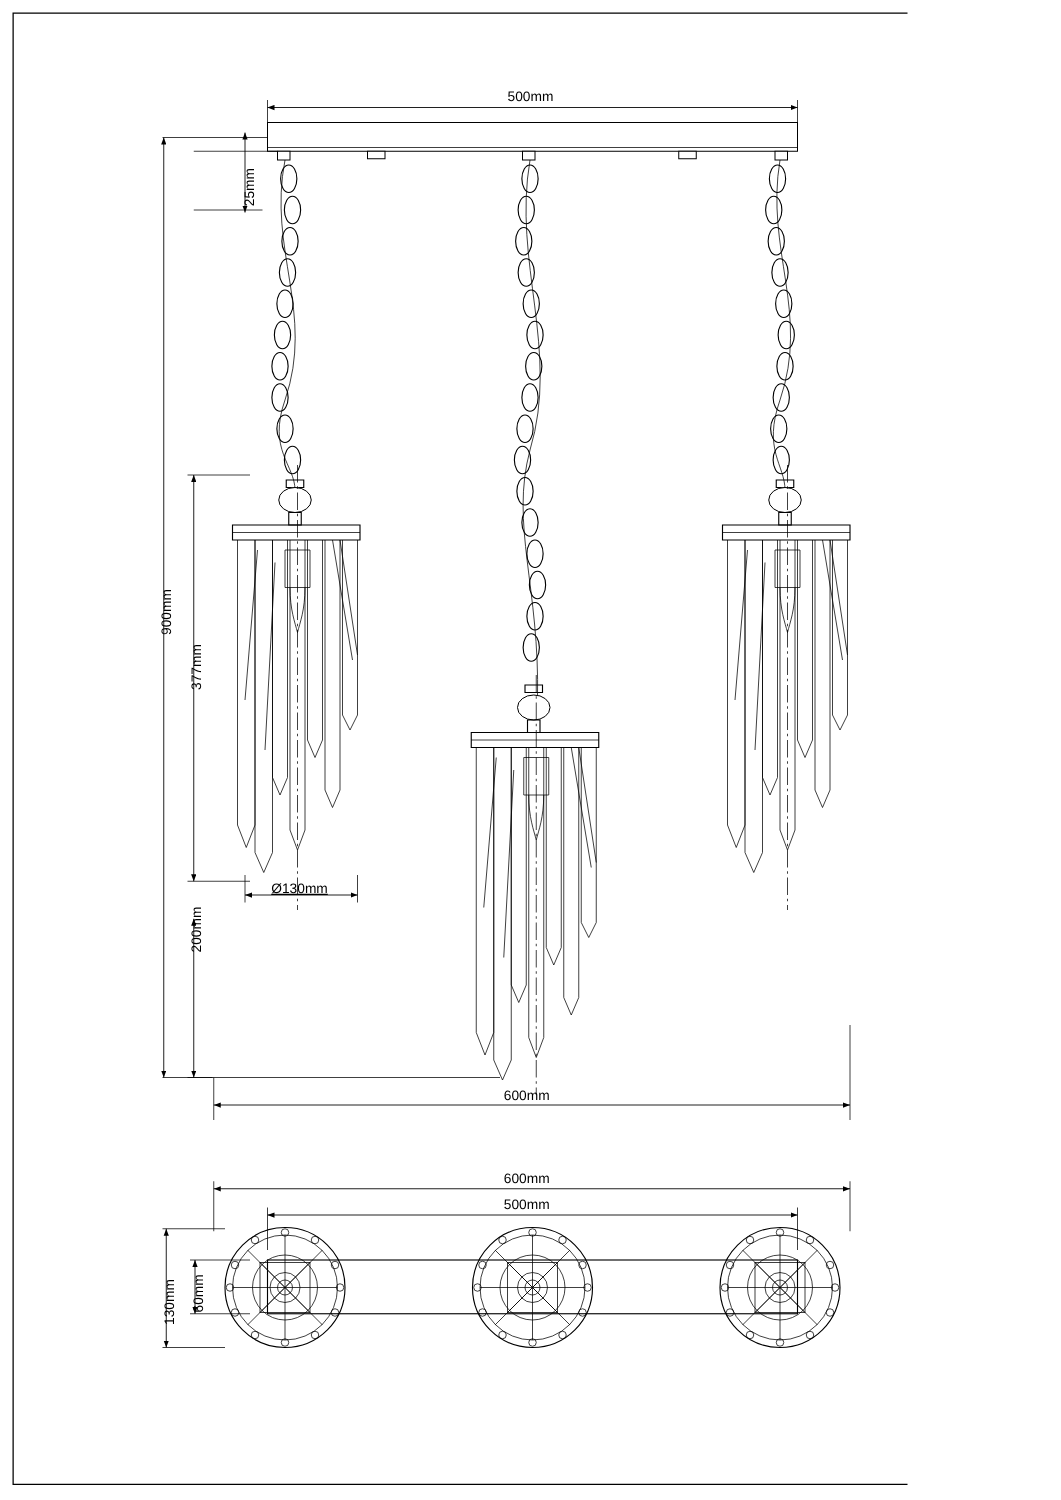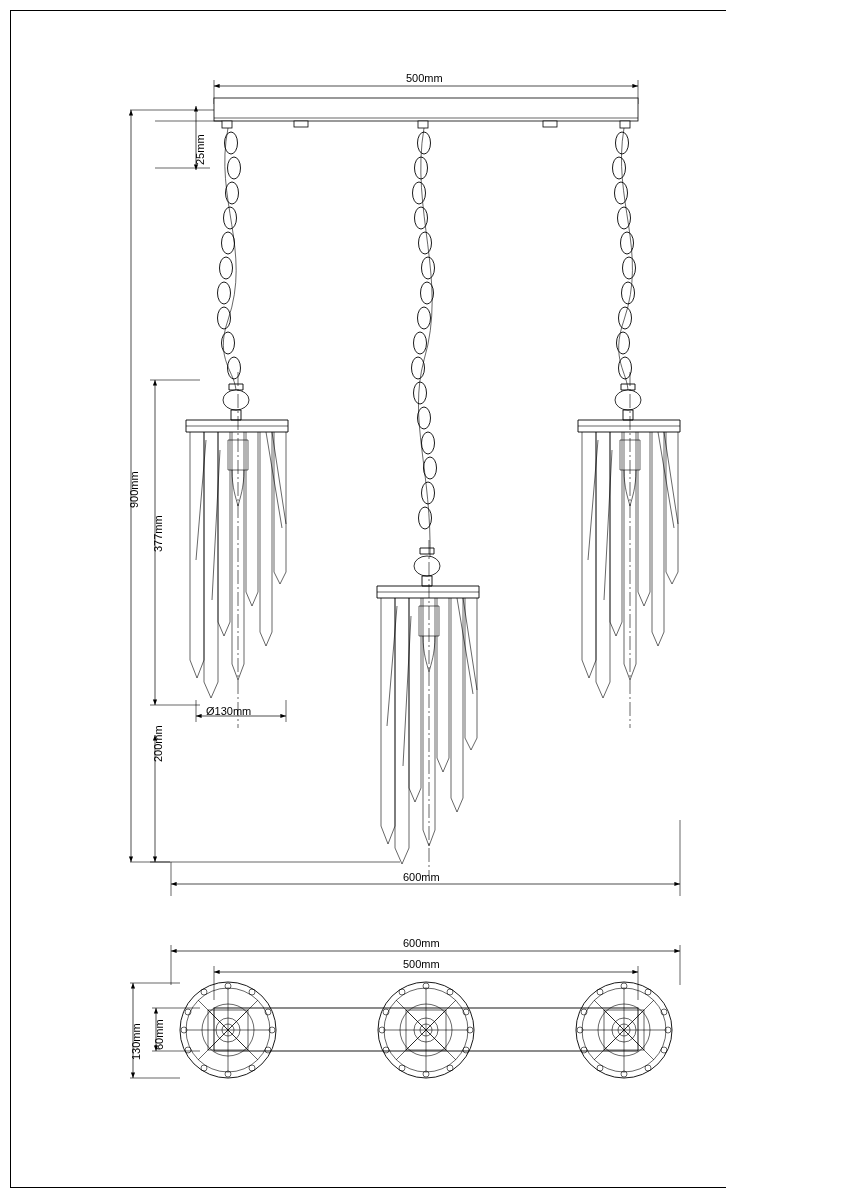--- a/index.html
+++ b/index.html
@@ -358,20 +358,20 @@
         <circle cx="584" cy="1012" r="3"></circle>
           <circle cx="600" cy="992" r="3"></circle>
       </g>
     </g>
   </svg>
 
   <div class="dimtext" style="left:406px;top:72px;">500mm</div>
   <div class="vtext" style="left:194px;top:165px;">25mm</div>
   <div class="vtext" style="left:128px;top:508px;">900mm</div>
   <div class="vtext" style="left:152px;top:552px;">377mm</div>
-  <div class="dimtext" style="left:206px;top:705px;">Ø130mm</div>
+  <div class="dimtext" style="left:217px;top:705px;text-decoration:underline;">Ø130mm</div>
   <div class="vtext" style="left:152px;top:762px;">200mm</div>
   <div class="dimtext" style="left:403px;top:871px;">600mm</div>
   <div class="dimtext" style="left:403px;top:937px;">600mm</div>
   <div class="dimtext" style="left:403px;top:958px;">500mm</div>
   <div class="vtext" style="left:130px;top:1060px;">130mm</div>
   <div class="vtext" style="left:153px;top:1050px;">60mm</div>
 </div>
 
 </body></html>

